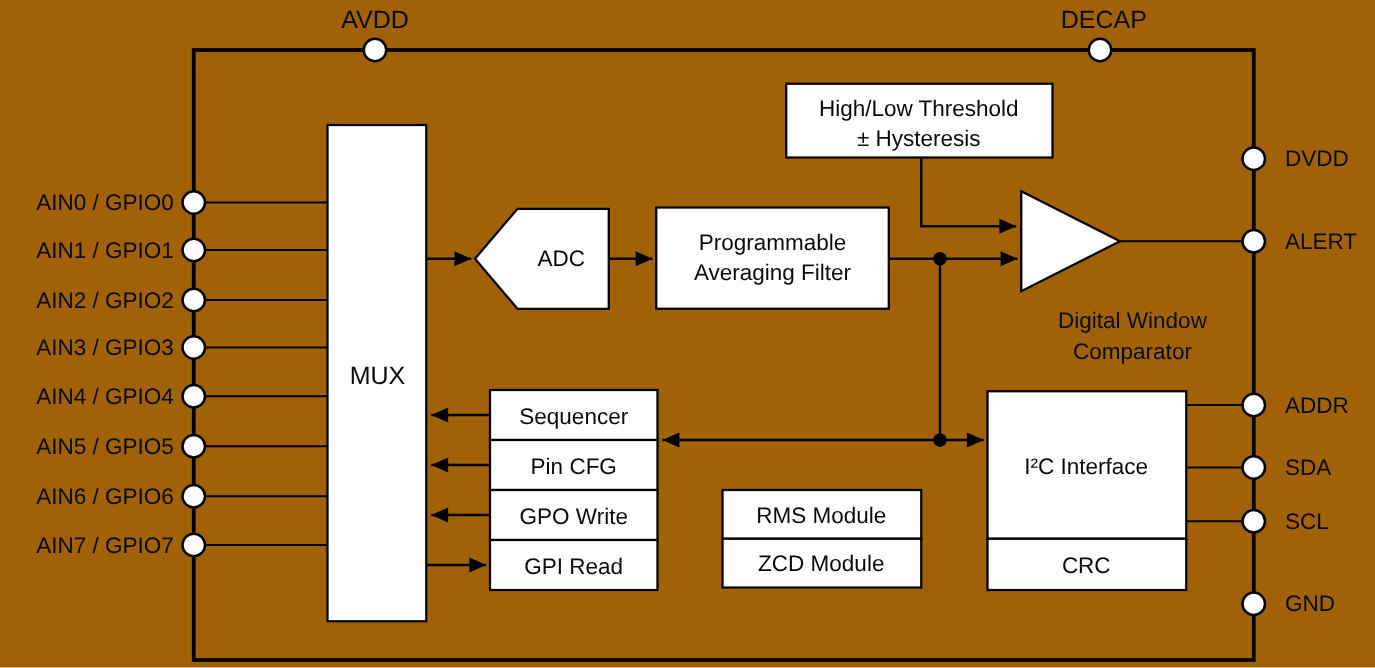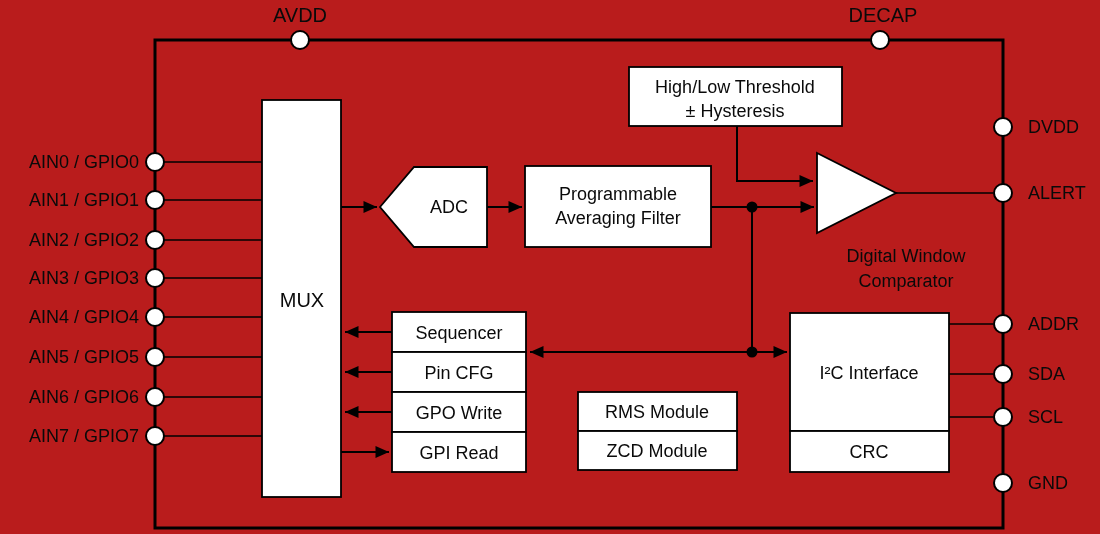--- a/index.html
+++ b/index.html
@@ -4,21 +4,21 @@
 <style>
   html, body {
     margin: 0;
     padding: 0;
     background: #ffffff;
   }
   .stage {
     position: relative;
     width: 1100px;
     height: 534px;
-    background: #b91c1c;
+    background: #a16207;
     font-family: "Liberation Sans", sans-serif;
   }
   svg text {
     font-family: "Liberation Sans", sans-serif;
     fill: #0a0a0a;
   }
   .lbl   { font-size: 18px; }
   .lbl-lg{ font-size: 20px; }
 </style>
 </head>

